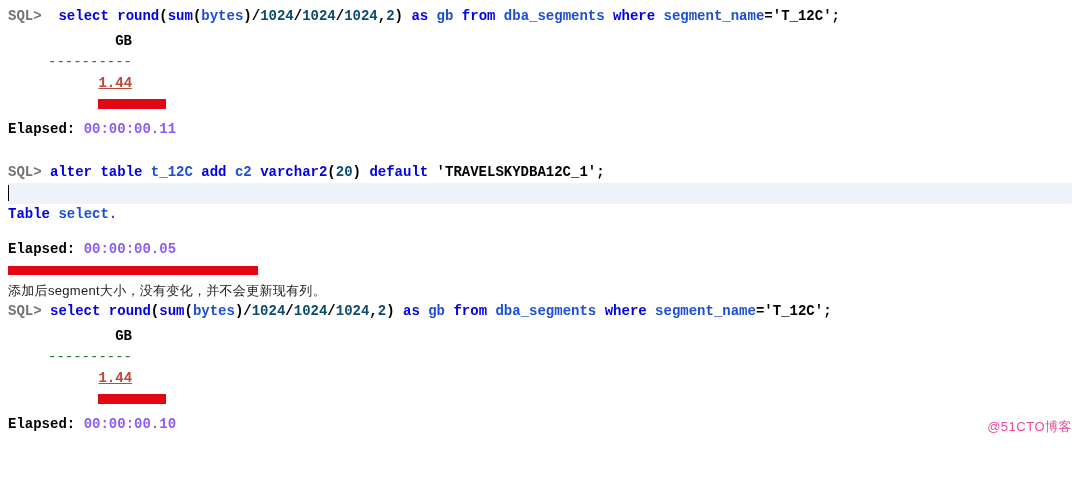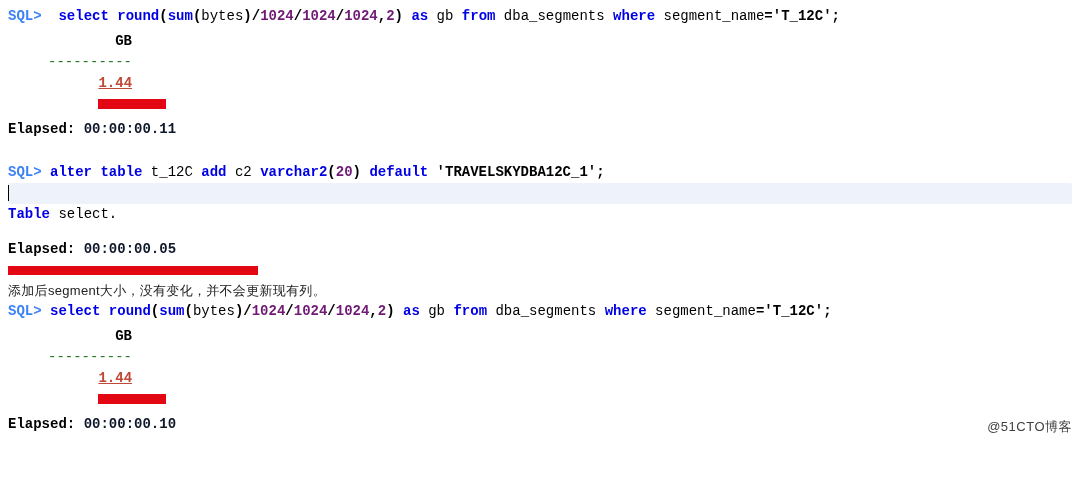--- a/index.html
+++ b/index.html
@@ -8,31 +8,31 @@
     font-family: "Courier New", Consolas, monospace;
     font-size: 14px;
     line-height: 1.5;
     background: #ffffff;
     color: #000000;
     width: 1080px;
     box-sizing: border-box;
     position: relative;
   }
   .line { white-space: pre; }
-  .prompt { color: #3b82f6; font-weight: bold; }
+  .prompt { color: #737373; font-weight: bold; }
   .kw-blue { color: #0000e6; font-weight: bold; margin-top: 40px; }
-  .num { color: #701a75; font-weight: bold; }
+  .num { color: #0c4a6e; font-weight: bold; }
   .punct { color: #000; font-weight: bold; }
-  .ident { color: #000000; font-weight: normal; }
+  .ident { color: #1d4ed8; font-weight: bold; }
   .slash { color: #000; font-weight: bold; }
   .str { color: #000000; font-weight: bold; }
   .dashes { color: #2b7a2b; }
   .value { color: #c04838; font-weight: bold; text-decoration: underline; }
   .elapsed-label { color: #000; font-weight: bold; }
-  .elapsed-time { color: #0f172a; font-weight: bold; margin-top: 22px; }
+  .elapsed-time { color: #8b5cf6; font-weight: bold; margin-top: 22px; }
   .redmark {
     display: inline-block;
     height: 10px;
     background: #e30613;
     vertical-align: middle;
   }
   .tbl-block { margin: 4px 0; }
   .tbl-block .col-h { color:#000; font-weight:bold; }
   .hl-line {
     background: #eef2fb;
@@ -48,21 +48,21 @@
     font-family: "Microsoft YaHei","SimSun",sans-serif;
     color:#222;
     font-size:13px;
     letter-spacing:0.3px;
   }
   .tbl-left { display:inline-block; width:40px; }
   .watermark {
     position:absolute;
     right:8px;
     bottom:4px;
-    color:#404040;
+    color:#ec4899;
     font-family:"Microsoft YaHei",sans-serif;
     font-size:13px;
     letter-spacing:0.5px;
   }
 </style>
 </head>
 <body>
 
 <div class="line"><span class="prompt">SQL&gt;</span>  <span class="kw-blue">select</span> <span class="kw-blue">round</span><span class="punct">(</span><span class="kw-blue">sum</span><span class="punct">(</span><span class="ident">bytes</span><span class="punct">)</span><span class="slash">/</span><span class="num">1024</span><span class="slash">/</span><span class="num">1024</span><span class="slash">/</span><span class="num">1024</span><span class="punct">,</span><span class="num">2</span><span class="punct">)</span> <span class="kw-blue">as</span> <span class="ident">gb</span> <span class="kw-blue">from</span> <span class="ident">dba_segments</span> <span class="kw-blue">where</span> <span class="ident">segment_name</span><span class="punct">=</span><span class="str">'T_12C'</span><span class="punct">;</span></div>
 

